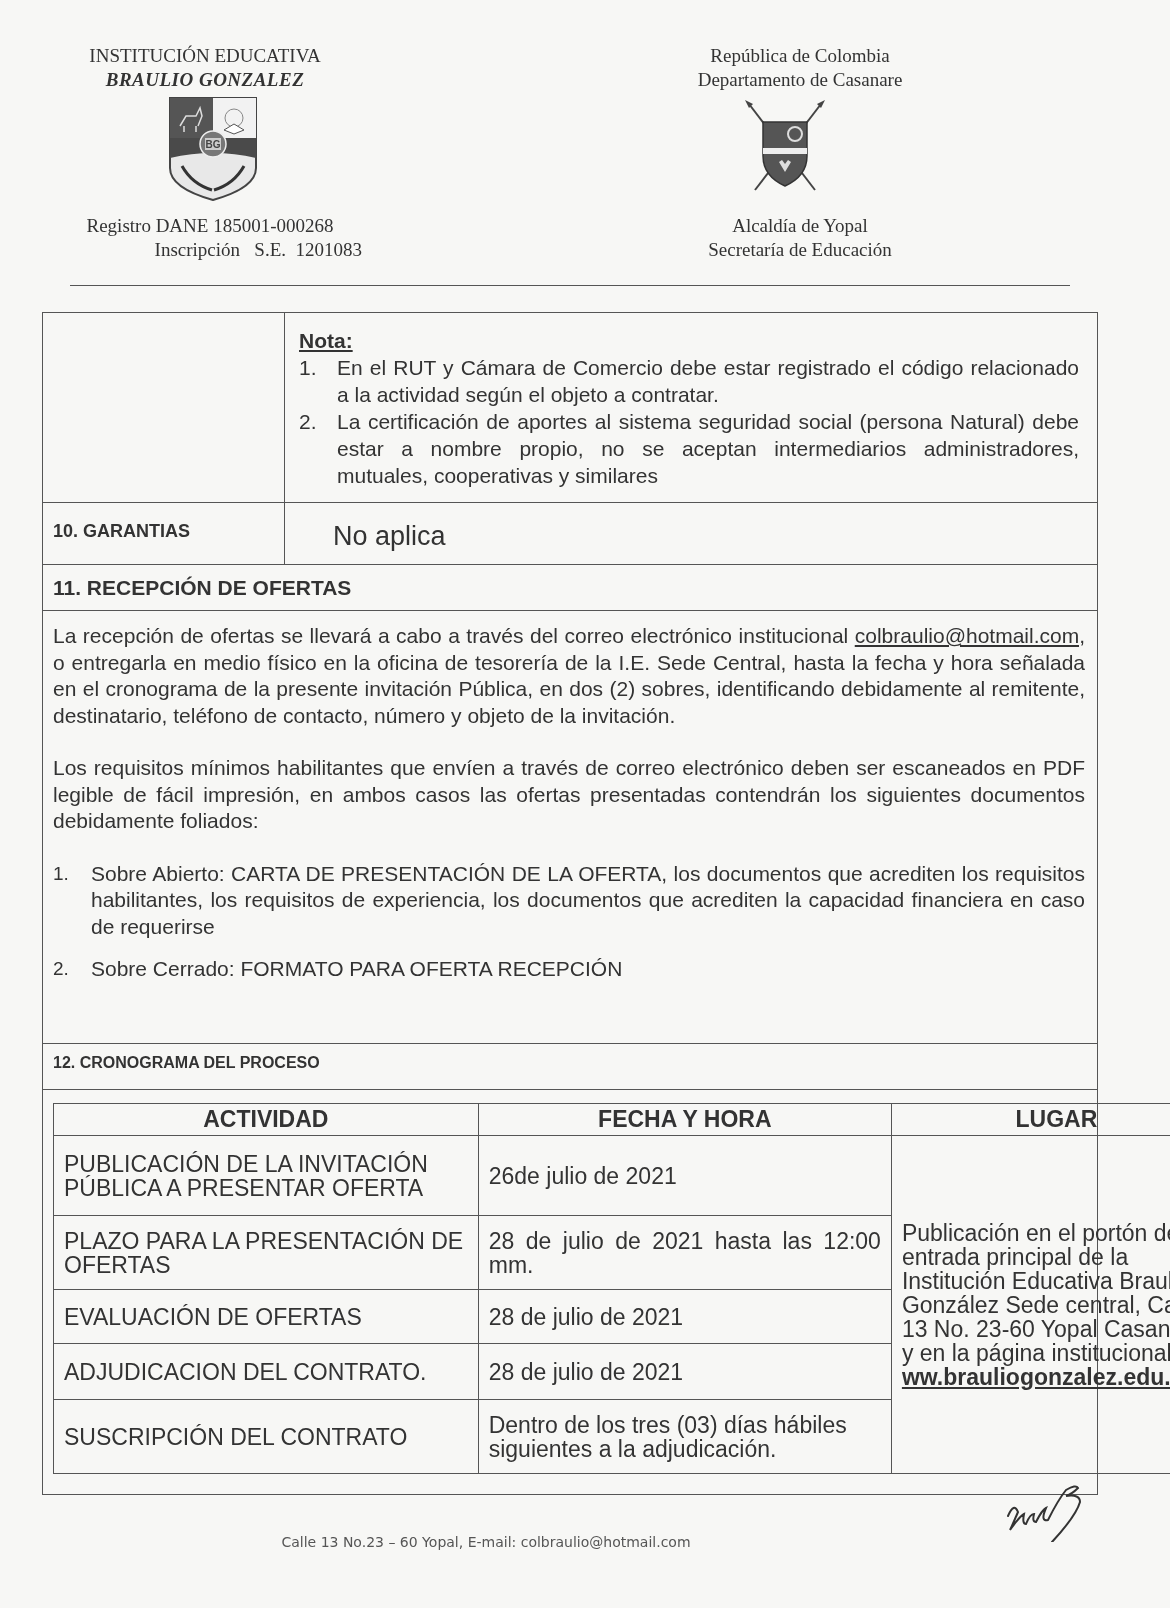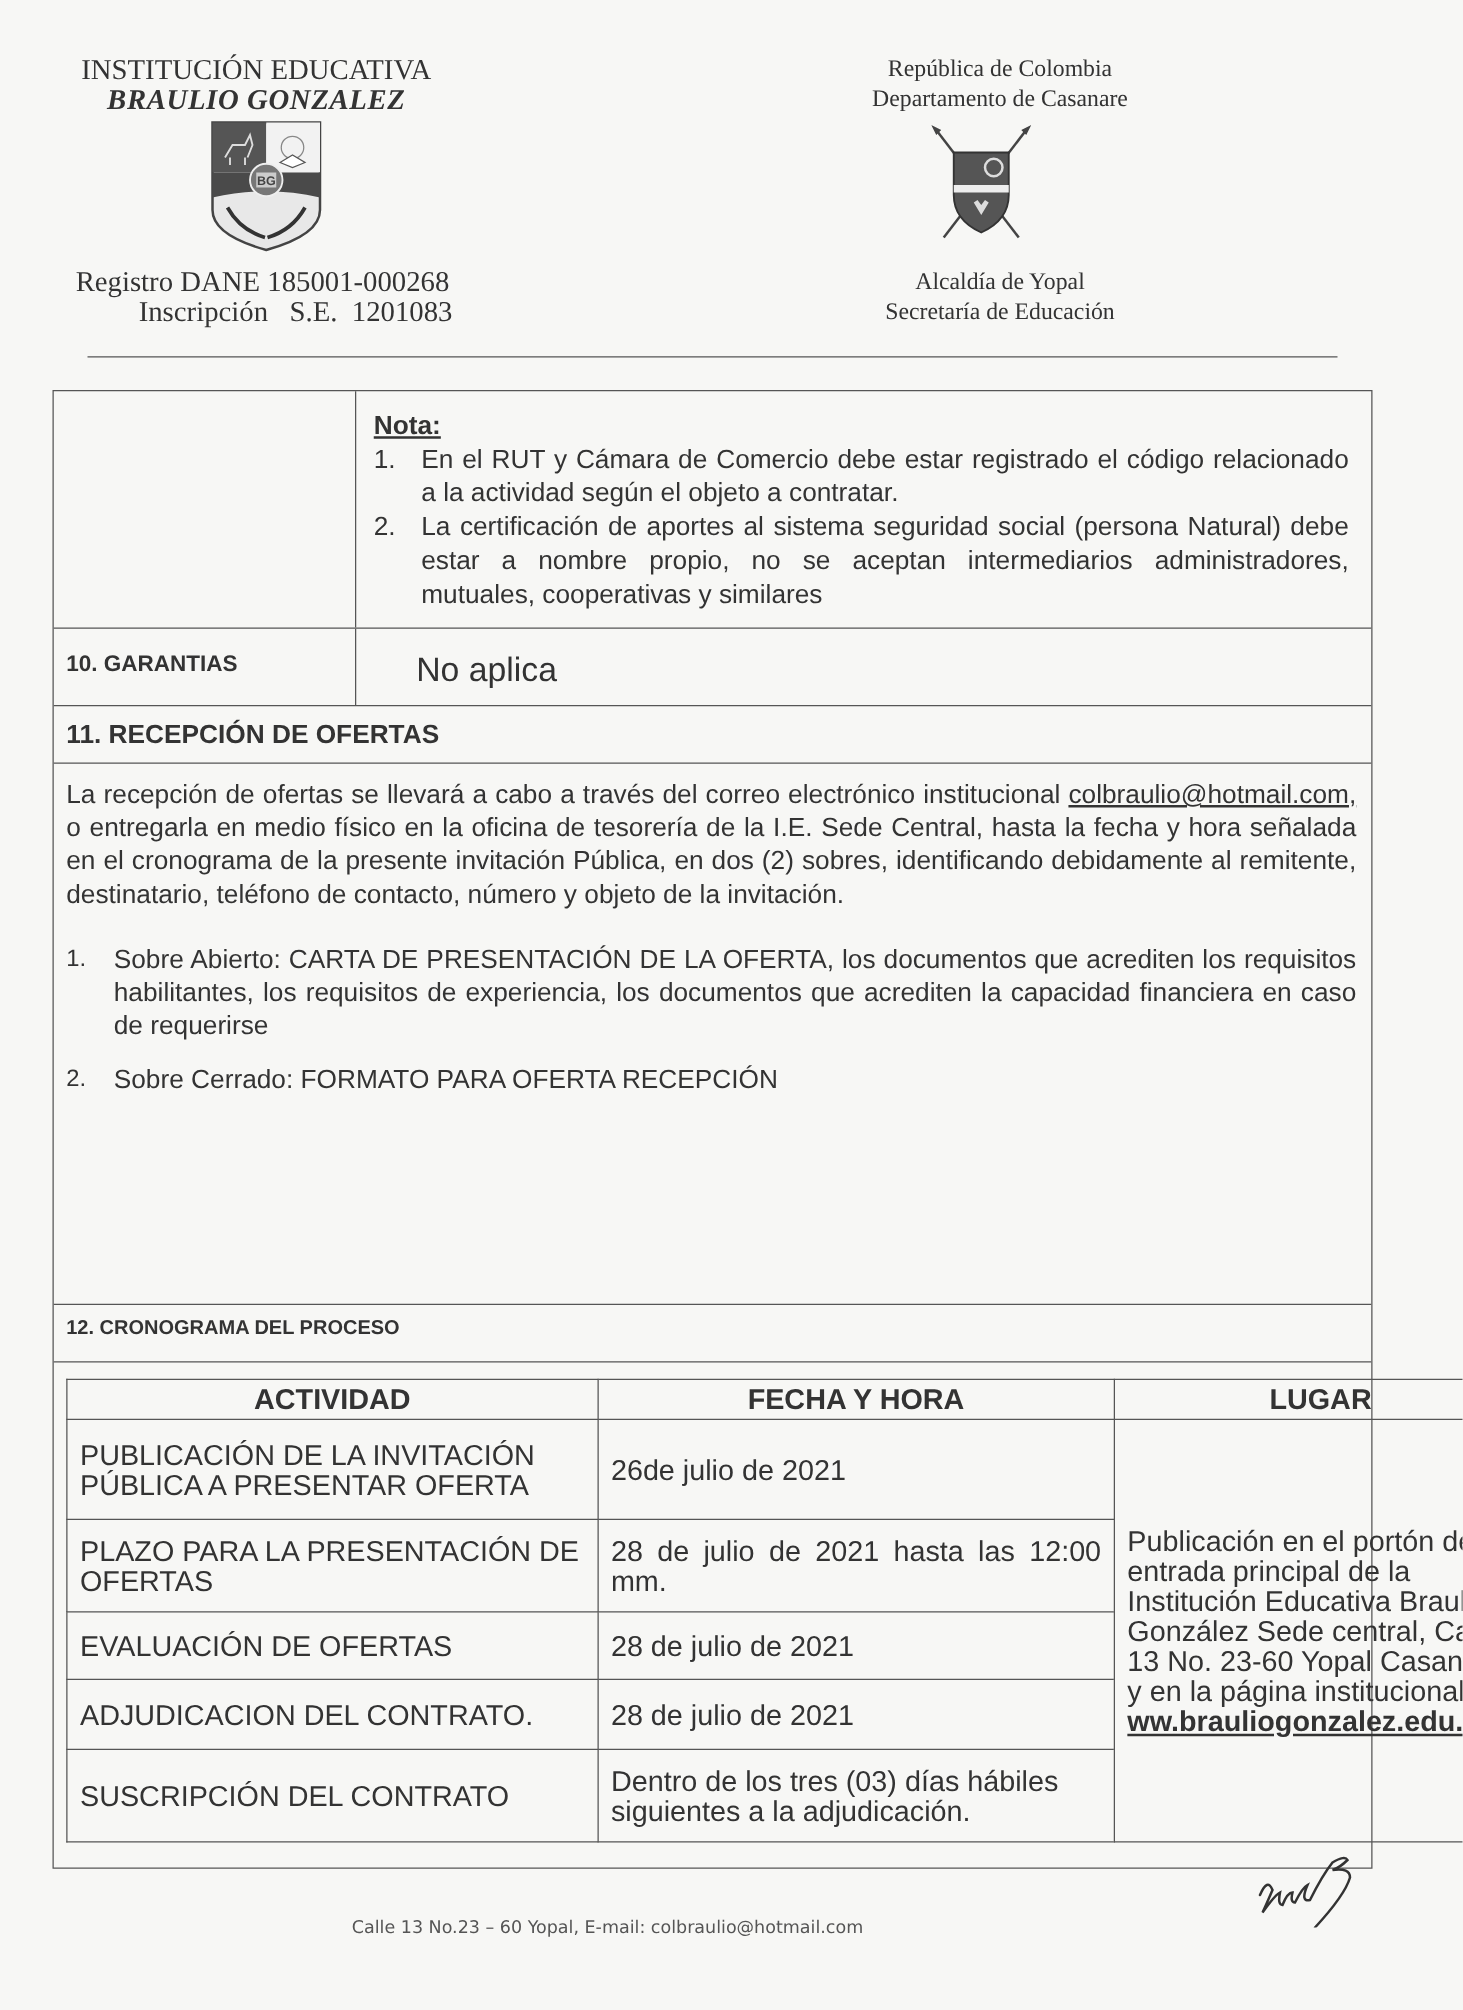--- a/index.html
+++ b/index.html
@@ -1,19 +1,19 @@
 <!DOCTYPE html>
 <html><head>
   <meta charset="utf-8">
   <style>
     * { box-sizing: border-box; margin: 0; padding: 0; }
     html, body { width: 1170px; height: 1608px; background: #f7f7f5; }
     body { position: relative; font-family: "Liberation Sans", sans-serif; color: #333; overflow: hidden; }
 
-    .hdr-left { position: absolute; left: 60px; top: 44px; width: 290px; text-align: center; font-family: "Liberation Serif", serif; font-size: 23px; color: #333; }
+    .hdr-left { position: absolute; left: 60px; top: 44px; width: 290px; text-align: center; font-family: "Liberation Serif", serif; font-size: 19px; color: #333; }
     .hdr-left .inst { line-height: 24px; }
     .hdr-left .name { font-style: italic; font-weight: bold; line-height: 24px; letter-spacing: 0.5px; }
     .hdr-left .reg { position: absolute; top: 170px; left: 0; width: 310px; line-height: 24px; }
     .hdr-left .reg div:first-child { text-align: center; }
     .hdr-left .reg div:last-child { text-align: right; padding-right: 0; }
     .shield-left { position: absolute; left: 168px; top: 96px; width: 90px; height: 106px; }
 
     .hdr-right { position: absolute; left: 660px; top: 44px; width: 280px; text-align: center; font-family: "Liberation Serif", serif; font-size: 19px; color: #333; line-height: 24px; }
     .hdr-right .bottom { position: absolute; top: 170px; left: 0; width: 280px; }
     .shield-right { position: absolute; left: 745px; top: 100px; width: 80px; height: 96px; }
@@ -128,20 +128,21 @@
 
   <div class="row r-garantias">
     <div class="lcol">10. GARANTIAS</div>
     <div class="rcol">No aplica</div>
   </div>
 
   <div class="row r-section">11. RECEPCIÓN DE OFERTAS</div>
 
   <div class="row r-recepcion">
     <p><span>La recepción de ofertas se llevará a cabo a través del correo electrónico institucional </span><span class="email-link">colbraulio@hotmail.com, </span><span>o entregarla en medio físico en la oficina de tesorería de la I.E. Sede Central,  hasta la fecha y hora señalada en el cronograma de la presente invitación Pública, en dos (2) sobres, identificando debidamente al remitente, destinatario, teléfono de contacto, número y objeto de la invitación.</span></p>
+    <p>Los requisitos mínimos habilitantes que envíen a través de correo electrónico deben ser escaneados en PDF legible de fácil impresión, en ambos casos las ofertas presentadas contendrán los siguientes documentos debidamente foliados:</p>
     <ol class="req-list">
       <li><span class="num">1.</span><span>Sobre Abierto: CARTA DE PRESENTACIÓN DE LA OFERTA, los documentos que acrediten los requisitos habilitantes, los requisitos de experiencia, los documentos que acrediten la capacidad financiera en caso de requerirse</span></li>
       <li><span class="num">2.</span><span>Sobre Cerrado: FORMATO PARA OFERTA RECEPCIÓN</span></li>
     </ol>
   </div>
 
   <div class="row r-crono-title">12. CRONOGRAMA DEL PROCESO</div>
 
   <div class="row r-crono">
     <table class="crono">

